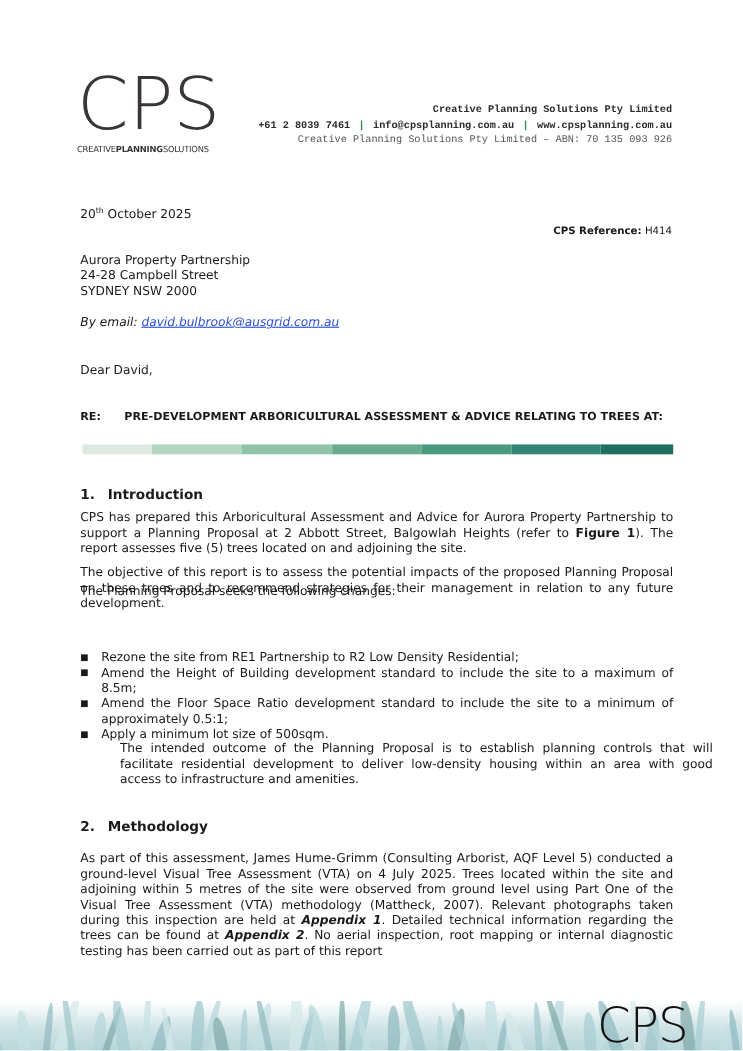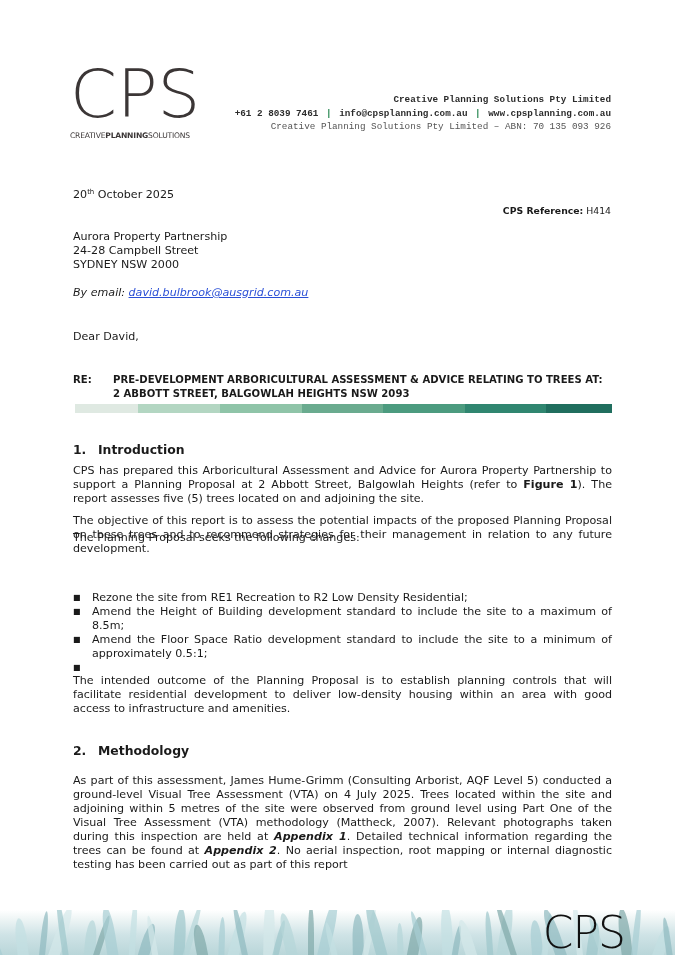--- a/index.html
+++ b/index.html
@@ -47,21 +47,21 @@
   .h1 { top: 442px; }
   .h2 { top: 743px; }
 
   .para { left: 73px; width: 539px; text-align: justify; font-size: 11.1px; line-height: 14px; }
   .p1 { top: 464px; }
   .p2 { top: 514px; }
   .p3 { top: 531px; }
   .list { left: 73px; top: 591px; width: 539px; margin: 0; padding: 0; list-style: none; }
   .list li { position: relative; padding-left: 19px; text-align: justify; font-size: 11.1px; line-height: 14px; }
   .list li .bul { position: absolute; left: 0; top: 0; font-size: 8px; }
-  .p4 { top: 674px; }
+  .p4 { top: 674px; margin-left: 36px; }
   .p5 { top: 774px; }
   .para b, .para i { }
 
   
   .footer { left: 0; top: 910px; width: 675px; height: 45px; overflow: hidden;
             background: linear-gradient(to bottom, #ffffff 0%, #eef5f5 20%, #cfe3e6 55%, #b9d6d9 100%); }
   .leaf { position: absolute; bottom: -10px; width: 10px; height: 60px; border-radius: 50% 50% 0 0;
           background: #a9cfd4; opacity: .7; transform-origin: bottom center; }
   .footer-logo { position: absolute; right: 50px; top: 0px; font-size: 44px; font-weight: 200; color: #111;
                  line-height: 46px; letter-spacing: -1px; }
@@ -91,42 +91,42 @@
 
 <div class="abs text addr">
   <div>Aurora Property Partnership</div>
   <div>24-28 Campbell Street</div>
   <div>SYDNEY NSW 2000</div>
 </div>
 <div class="abs text email"><span>By email: </span><a>david.bulbrook@ausgrid.com.au</a></div>
 <div class="abs text greet">Dear David,</div>
 
 <div class="abs re">
-  <span class="re-label">RE:</span><span class="re-text"><span>PRE-DEVELOPMENT ARBORICULTURAL ASSESSMENT &amp; ADVICE RELATING TO TREES AT:</span><br><span>2 ABBOTT STREET, BALGOWLAH HEIGHTS NSW 2093</span></span>
+  <span class="re-label">RE:</span><span class="re-text"><span>PRE-DEVELOPMENT ARBORICULTURAL ASSESSMENT &amp; ADVICE RELATING TO TREES AT:</span><br></span>
 </div>
 
 <div class="abs bar" id="divider">
     <div style="background: rgb(223, 233, 226); width: 11.8%;"></div>
     <div style="background: rgb(179, 214, 194); width: 15.2%;"></div>
     <div style="background: rgb(143, 196, 168); width: 15.2%;"></div>
     <div style="background: rgb(106, 171, 143); width: 15.2%;"></div>
     <div style="background: rgb(76, 155, 127); width: 15.2%;"></div>
     <div style="background: rgb(48, 134, 112); width: 15.2%;"></div>
     <div style="background: rgb(32, 110, 94); width: 12.2%;"></div>
   </div>
 
 <div class="abs h h1"><span class="num">1.</span><span>Introduction</span></div>
 <div class="abs para p1"><span>CPS has prepared this Arboricultural Assessment and Advice for Aurora Property Partnership to support a Planning Proposal at 2 Abbott Street, Balgowlah Heights (refer to </span><b>Figure 1</b><span>). The report assesses five (5) trees located on and adjoining the site.</span></div>
 <div class="abs para p2">The objective of this report is to assess the potential impacts of the proposed Planning Proposal on these trees and to recommend strategies for their management in relation to any future development.</div>
 <div class="abs para p3">The Planning Proposal seeks the following changes:</div>
 <ul class="abs list">
-  <li><span class="bul">■</span><span>Rezone the site from RE1 Recreation to R2 Low Density Residential;</span></li>
+  <li><span class="bul">■</span><span>Rezone the site from RE1 Partnership to R2 Low Density Residential;</span></li>
   <li><span class="bul">■</span><span>Amend the Height of Building development standard to include the site to a maximum of 8.5m;</span></li>
   <li><span class="bul">■</span><span>Amend the Floor Space Ratio development standard to include the site to a minimum of approximately 0.5:1;</span></li>
-  <li><span class="bul">■</span></li>
+  <li><span class="bul">■</span><span>Apply a minimum lot size of 500sqm.</span></li>
 </ul>
 <div class="abs para p4">The intended outcome of the Planning Proposal is to establish planning controls that will facilitate residential development to deliver low-density housing within an area with good access to infrastructure and amenities.</div>
 
 <div class="abs h h2"><span class="num">2.</span><span>Methodology</span></div>
 <div class="abs para p5"><span>As part of this assessment, James Hume-Grimm (Consulting Arborist, AQF Level 5) conducted a ground-level Visual Tree Assessment (VTA) on 4 July 2025. Trees located within the site and adjoining within 5 metres of the site were observed from ground level using Part One of the Visual Tree Assessment (VTA) methodology (Mattheck, 2007). Relevant photographs taken during this inspection are held at </span><b><i>Appendix 1</i></b><span>. Detailed technical information regarding the trees can be found at </span><b><i>Appendix 2</i></b><span>. No aerial inspection, root mapping or internal diagnostic testing has been carried out as part of this report</span></div>
 
 <div class="abs footer" id="footer">
   <div class="leaf" style="left: 0px; height: 40px; width: 6px; background: rgb(166, 205, 211); transform: rotate(-20deg);"></div>
     <div class="leaf" style="left: 19px; height: 47px; width: 11px; background: rgb(195, 223, 226); transform: rotate(-7deg);"></div>
     <div class="leaf" style="left: 38px; height: 54px; width: 6px; background: rgb(143, 185, 191); transform: rotate(6deg);"></div>

